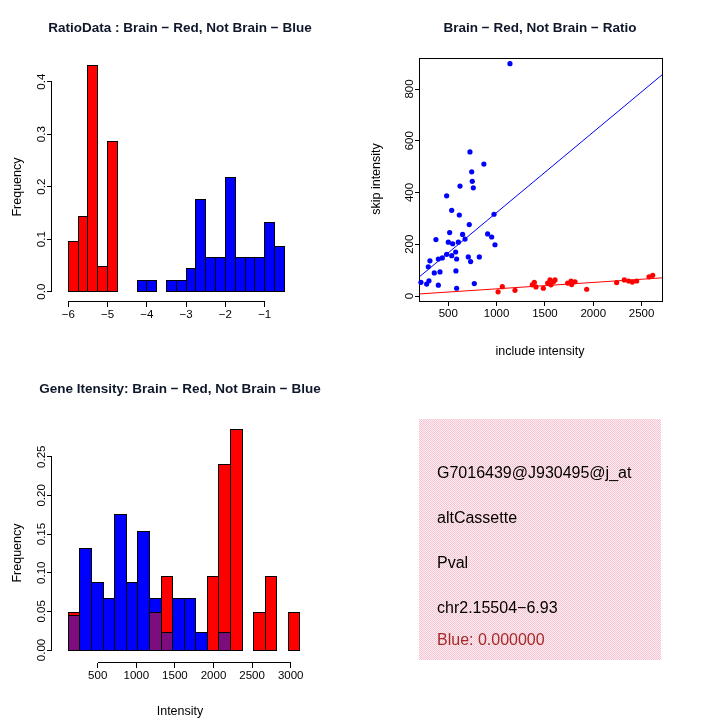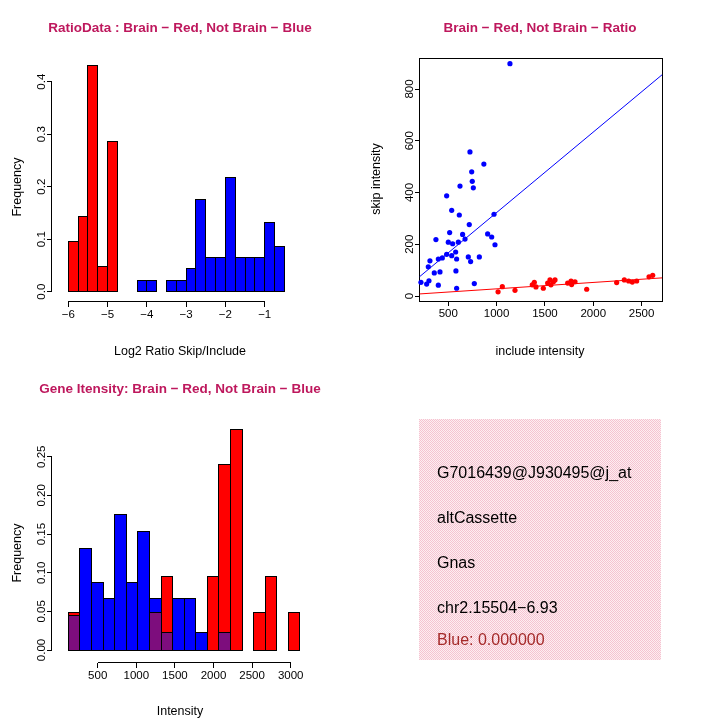--- a/index.html
+++ b/index.html
@@ -1,21 +1,21 @@
 <!DOCTYPE html>
 <html><head>
 <meta charset="utf-8">
 <style>
   html,body{margin:0;padding:0;background:#ffffff;}
   #fig{position:relative;width:720px;height:720px;background:#ffffff;overflow:hidden;
        font-family:"Liberation Sans", sans-serif;}
   .panel{position:absolute;width:360px;height:360px;}
   .plot-svg{position:absolute;left:0;top:0;width:360px;height:360px;}
   .plot-title{position:absolute;left:0;top:20px;width:360px;text-align:center;
-       font-size:13.5px;font-weight:bold;color:#be185d;white-space:nowrap;}
+       font-size:13.5px;font-weight:bold;color:#0f172a;white-space:nowrap;}
   .x-label{position:absolute;left:0;width:360px;text-align:center;font-size:12.5px;color:#000;}
   .y-label{position:absolute;white-space:nowrap;font-size:12.5px;color:#000;
        transform:translate(-50%,-50%) rotate(-90deg);}
   .info-line{position:absolute;font-size:16px;color:#000;white-space:nowrap;}
   svg text{font-family:"Liberation Sans", sans-serif;fill:#000;}
 </style>
 </head>
 <body>
 
 <div id="fig">
@@ -66,21 +66,20 @@
           <rect x="215.59999999999997" y="257.575" width="9.819999999999993" height="34.125" fill="#0000ff"></rect>
           <rect x="225.41999999999996" y="177.25" width="9.819999999999993" height="114.44999999999999" fill="#0000ff"></rect>
           <rect x="235.23999999999995" y="257.575" width="9.819999999999993" height="34.125" fill="#0000ff"></rect>
           <rect x="245.05999999999995" y="257.575" width="9.82000000000005" height="34.125" fill="#0000ff"></rect>
           <rect x="254.88" y="257.575" width="9.819999999999993" height="34.125" fill="#0000ff"></rect>
           <rect x="264.7" y="222.92499999999998" width="9.819999999999993" height="68.775" fill="#0000ff"></rect>
           <rect x="274.52" y="246.54999999999998" width="9.819999999999993" height="45.150000000000006" fill="#0000ff"></rect>
         </g>
       </svg>
     <div class="plot-title">RatioData : Brain − Red, Not Brain − Blue</div>
-    <div class="x-label" style="top:344px">Log2 Ratio Skip/Include</div>
     <div class="y-label" style="left:17px;top:187px">Frequency</div>
   </div>
 
   <div class="panel" style="left:360px;top:0">
     <svg id="svg-scatter" class="plot-svg" viewBox="0 0 360 360">
         <g stroke="#000" stroke-width="1" shape-rendering="crispEdges">
           <line x1="59.5" y1="296" x2="59.5" y2="89.00000000000003"></line>
           <line x1="54.5" y1="296" x2="59.5" y2="296"></line>
           <line x1="54.5" y1="244.25" x2="59.5" y2="244.25"></line>
           <line x1="54.5" y1="192.5" x2="59.5" y2="192.5"></line>
@@ -252,18 +251,18 @@
         <pattern id="pinkdither" width="2" height="2" patternUnits="userSpaceOnUse">
           <rect width="2" height="2" fill="#fdeef1"></rect>
           <rect width="1" height="1" fill="#f5c3d1"></rect>
           <rect x="1" y="1" width="1" height="1" fill="#f5c3d1"></rect>
         </pattern>
       </defs>
       <rect x="59" y="59" width="242" height="241" fill="url(#pinkdither)"></rect>
     </svg>
     <div class="info-line" style="left:77px;top:104px">G7016439@J930495@j_at</div>
     <div class="info-line" style="left:77px;top:149px">altCassette</div>
-    <div class="info-line" style="left:77px;top:194px">Gnas</div>
+    <div class="info-line" style="left:77px;top:194px">Pval</div>
     <div class="info-line" style="left:77px;top:239px">chr2.15504−6.93</div>
     <div class="info-line" style="left:77px;top:271px;color:#a52a2a">Blue: 0.000000</div>
   </div>
 
 </div>
 
 </body></html>

